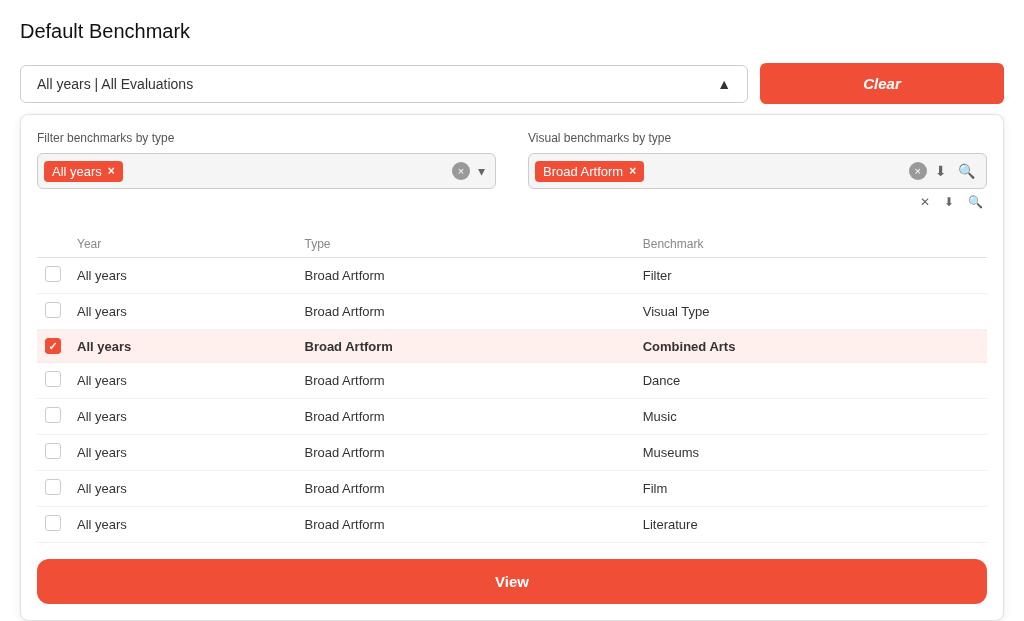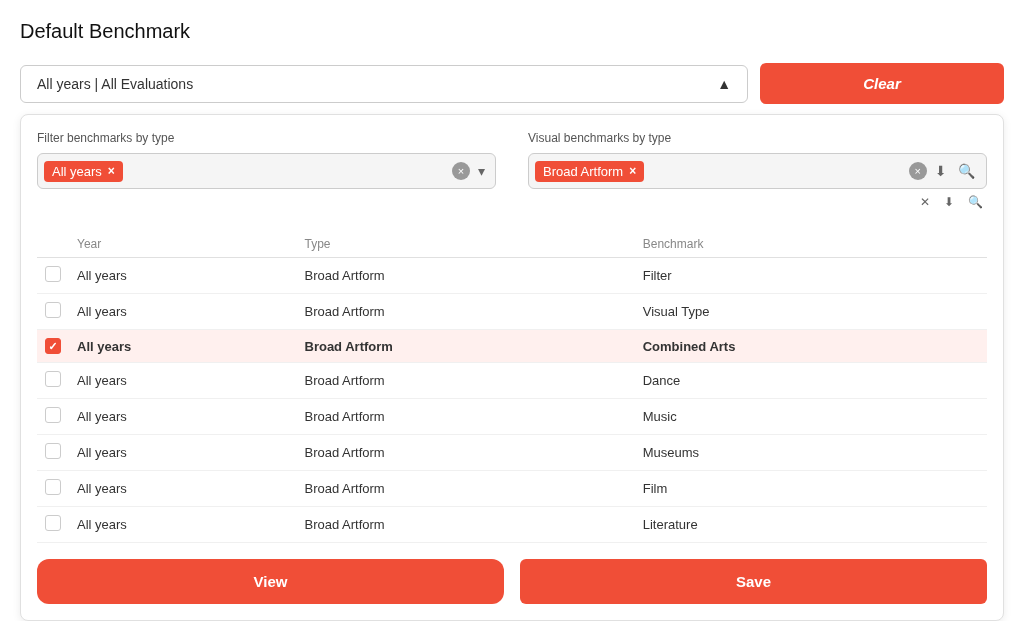--- a/index.html
+++ b/index.html
@@ -344,17 +344,16 @@
       </td>
       <td>All years</td>
       <td>Broad Artform</td>
       <td>Literature</td>
     </tr>
         </tbody>
     </table>
 
     <div class="bottom-btns">
       <button class="view-btn">View</button>
-      <button class="save-btn">Save</button>
     </div>
   </div>
 
 </div>
 
 </body></html>

